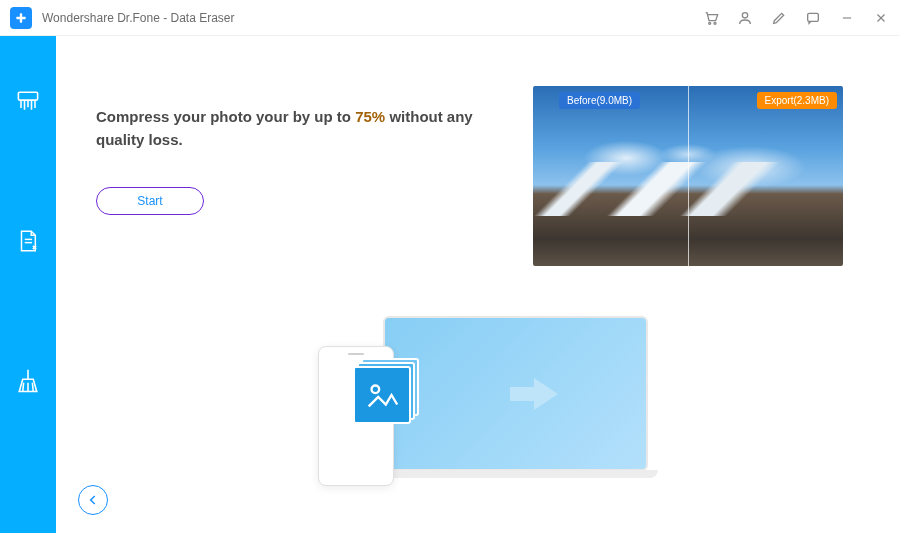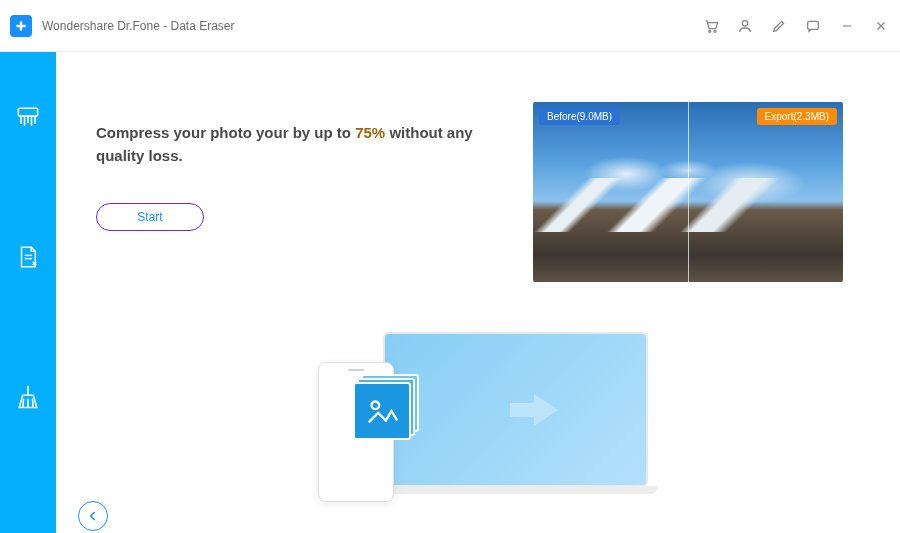--- a/index.html
+++ b/index.html
@@ -4,21 +4,21 @@
   <style>
     * { margin: 0; padding: 0; box-sizing: border-box; }
     body {
       font-family: -apple-system, BlinkMacSystemFont, "Segoe UI", Arial, sans-serif;
       width: 900px;
       height: 533px;
       overflow: hidden;
       background: #fff;
     }
     .titlebar {
-      height: 52px;
+      height: 36px;
       background: #fff;
       display: flex;
       align-items: center;
       padding: 0 10px;
       border-bottom: 1px solid #f0f0f0;
     }
     .logo {
       width: 22px;
       height: 22px;
       background: #1890ff;
@@ -149,20 +149,21 @@
       width: 1px;
       background: rgba(255,255,255,0.7);
     }
     .badge {
       position: absolute;
       top: 6px;
       padding: 3px 8px;
       border-radius: 3px;
       font-size: 10px;
       color: #fff;
+      margin-left: 20px;
     }
     .badge-before { left: 6px; background: #2a72d4; }
     .badge-after { right: 6px; background: #ff8c00; }
     .export-visual {
       width: 340px;
       height: 180px;
       position: relative;
     }
     .laptop {
       position: absolute;

